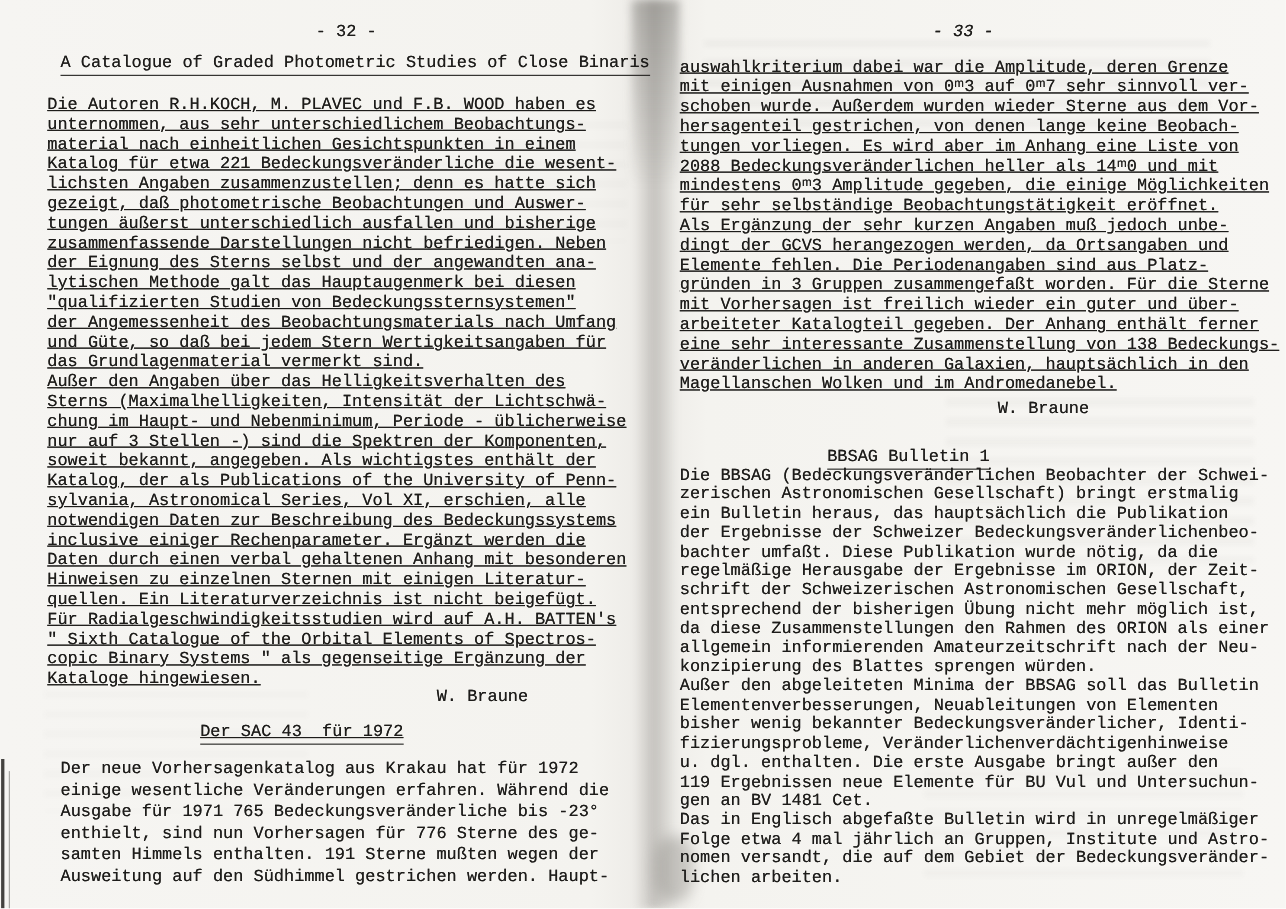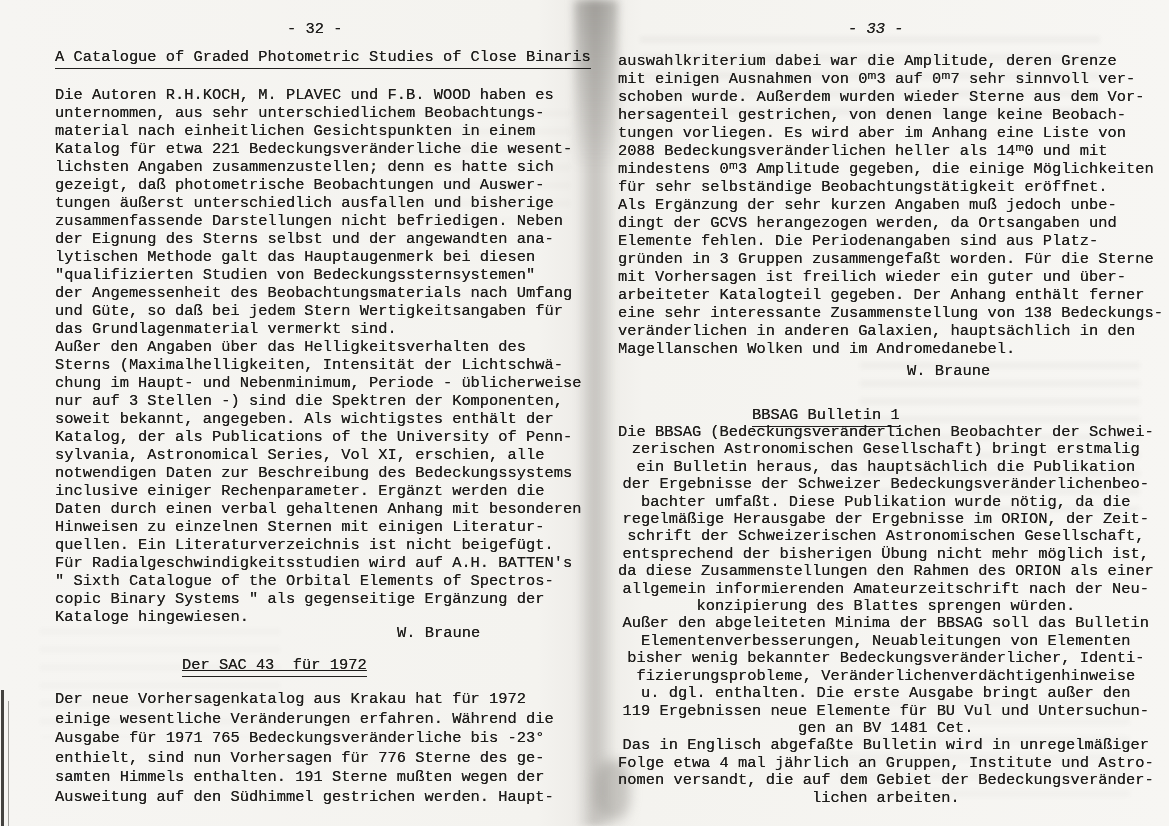--- a/index.html
+++ b/index.html
@@ -14,21 +14,21 @@
   }
   .page-text{
     position:absolute;
     white-space:pre;
     font-size:15.4px;
     line-height:18px;
     color:#1d1c1a;
     text-shadow:0 0 0.6px rgba(28,27,25,0.85);
   }
   .lh195{line-height:19.5px;}
-  .lh174{line-height:17.4px;text-align:center;}
+  .lh174{line-height:17.4px;}
   .heading{
     border-bottom:1.6px solid #22211f;
     padding-bottom:2px;
   }
   .gutter-shadow{
     position:absolute;
     left:576px;top:0;width:40px;height:826px;
     background:linear-gradient(to right,
       rgba(110,108,103,0) 0%,
       rgba(110,108,103,0.30) 45%,
@@ -78,21 +78,21 @@
   <div class="smudge" style="left:860px;top:362px;width:280px;height:150px;opacity:.14;"></div>
   <div class="smudge" style="left:380px;top:110px;width:190px;height:110px;opacity:.08;"></div>
   <div class="smudge" style="left:40px;top:628px;width:240px;height:110px;opacity:.08;"></div>
   <div class="smudge" style="left:840px;top:700px;width:290px;height:100px;opacity:.10;"></div>
 
   <div>
     <div class="page-text" style="left:287px;top:20px;">- 32 -</div>
 
     <div class="page-text" style="left:55px;top:48px;"><span class="heading">A Catalogue of Graded Photometric Studies of Close Binaris</span></div>
 
-    <div class="page-text" style="left:55px;top:86px;">Die Autoren R.H.KOCH, M. PLAVEC und F.B. WOOD haben es
+    <div class="page-text" style="left:43px;top:86px;text-decoration:underline;">Die Autoren R.H.KOCH, M. PLAVEC und F.B. WOOD haben es
 unternommen, aus sehr unterschiedlichem Beobachtungs-
 material nach einheitlichen Gesichtspunkten in einem
 Katalog für etwa 221 Bedeckungsveränderliche die wesent-
 lichsten Angaben zusammenzustellen; denn es hatte sich
 gezeigt, daß photometrische Beobachtungen und Auswer-
 tungen äußerst unterschiedlich ausfallen und bisherige
 zusammenfassende Darstellungen nicht befriedigen. Neben
 der Eignung des Sterns selbst und der angewandten ana-
 lytischen Methode galt das Hauptaugenmerk bei diesen
 "qualifizierten Studien von Bedeckungssternsystemen"
@@ -124,21 +124,21 @@
 einige wesentliche Veränderungen erfahren. Während die
 Ausgabe für 1971 765 Bedeckungsveränderliche bis -23°
 enthielt, sind nun Vorhersagen für 776 Sterne des ge-
 samten Himmels enthalten. 191 Sterne mußten wegen der
 Ausweitung auf den Südhimmel gestrichen werden. Haupt-</div>
   </div>
 
   <div>
     <div class="page-text" style="left:848px;top:20px;font-style:italic;">- 33 -</div>
 
-    <div class="page-text" style="left:618px;top:52px;">auswahlkriterium dabei war die Amplitude, deren Grenze
+    <div class="page-text" style="left:618px;top:52px;text-decoration:underline;">auswahlkriterium dabei war die Amplitude, deren Grenze
 mit einigen Ausnahmen von 0ᵐ3 auf 0ᵐ7 sehr sinnvoll ver-
 schoben wurde. Außerdem wurden wieder Sterne aus dem Vor-
 hersagenteil gestrichen, von denen lange keine Beobach-
 tungen vorliegen. Es wird aber im Anhang eine Liste von
 2088 Bedeckungsveränderlichen heller als 14ᵐ0 und mit
 mindestens 0ᵐ3 Amplitude gegeben, die einige Möglichkeiten
 für sehr selbständige Beobachtungstätigkeit eröffnet.
 Als Ergänzung der sehr kurzen Angaben muß jedoch unbe-
 dingt der GCVS herangezogen werden, da Ortsangaben und
 Elemente fehlen. Die Periodenangaben sind aus Platz-

